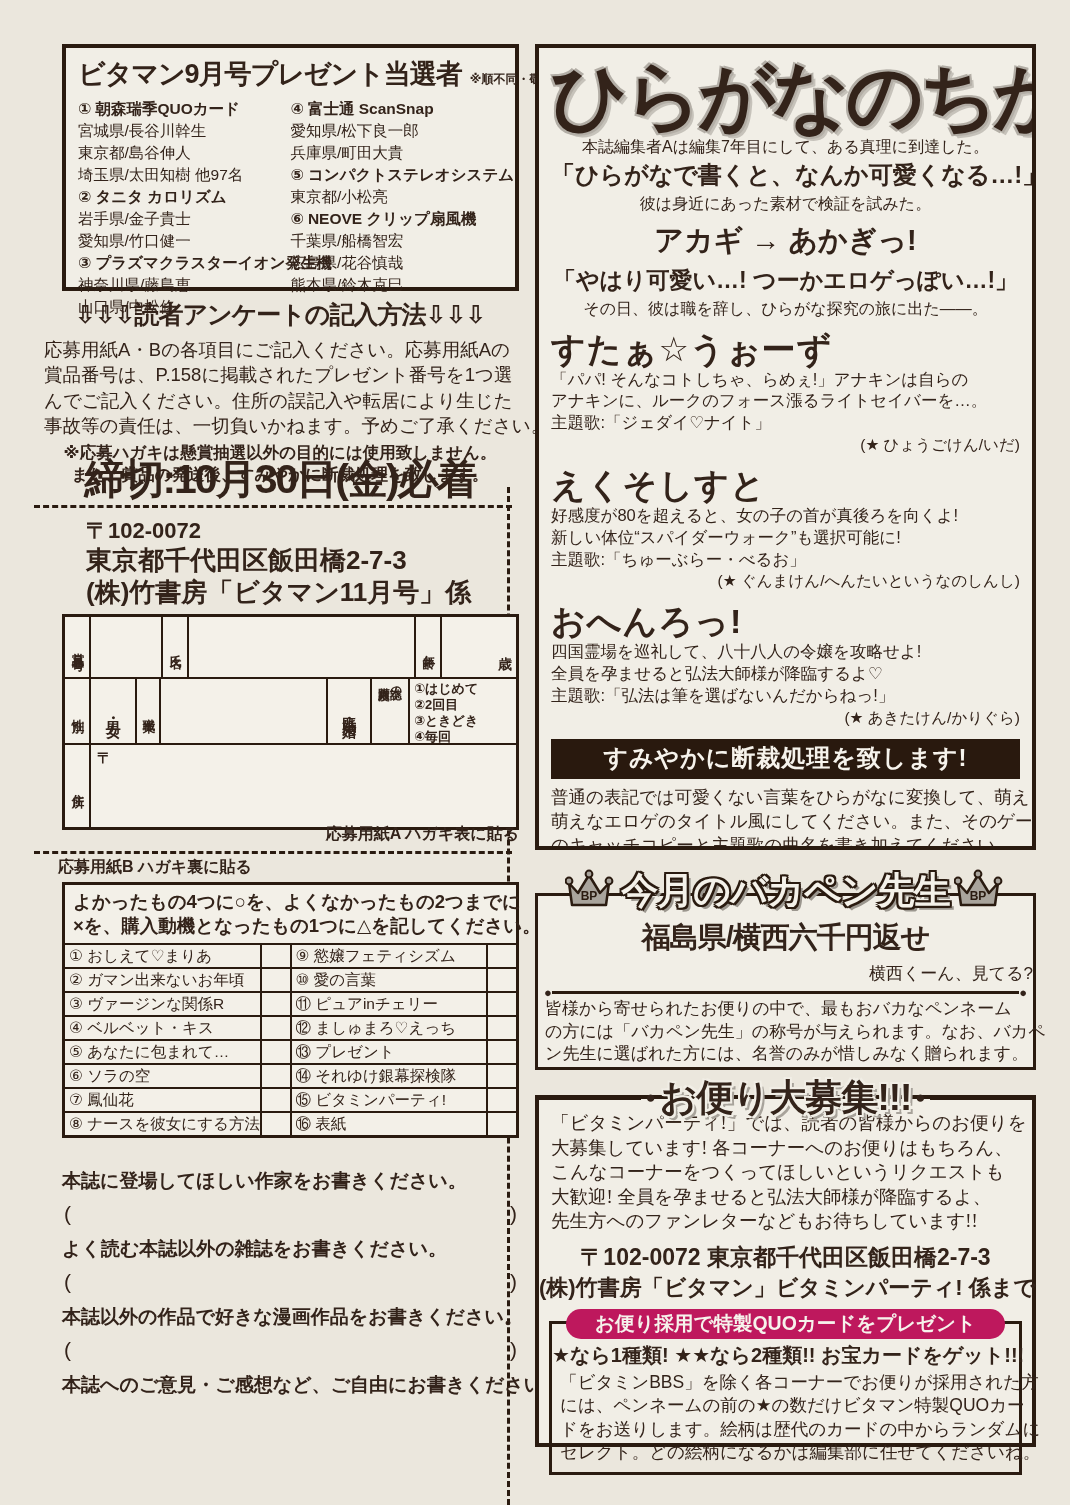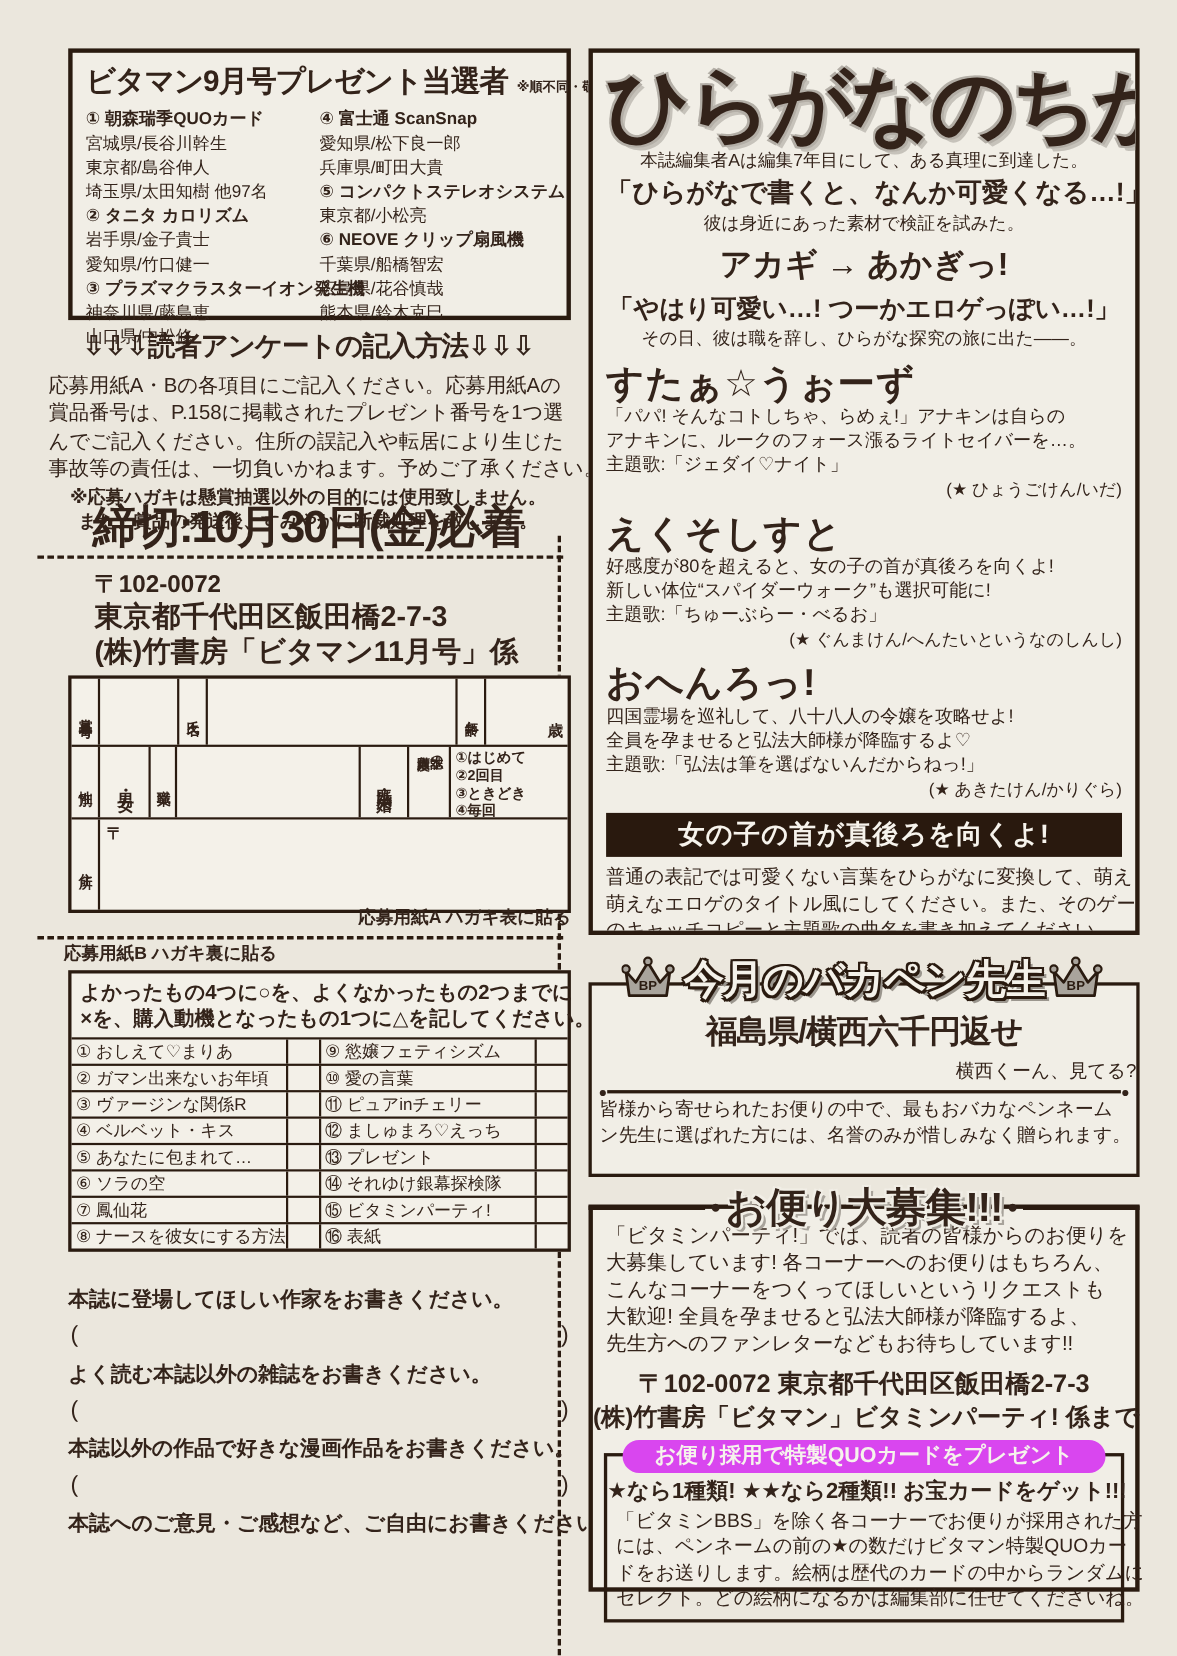--- a/index.html
+++ b/index.html
@@ -101,26 +101,26 @@
   #bakapen-divider .dline{flex:1;border-top:3px solid #2a1b10;}
   #bakapen-divider .ddot{font-size:13px;line-height:0;}
   .bakapen-desc-line{font-size:17px;line-height:1.33;padding:0 7px;white-space:nowrap;}
 
   #otayori-box{left:535px;top:1095px;width:501px;height:352px;border:4px solid #2a1b10;background:#f1eee6;box-sizing:border-box;}
   #otayori-title-row{position:absolute;top:-26px;left:-4px;right:-4px;display:flex;align-items:center;}
   .tline{flex:1;border-top:4px solid #2a1b10;}
   .tdot{font-size:17px;line-height:0;padding:0 4px;}
   #otayori-title{font-size:37px;font-weight:bold;letter-spacing:-1px;white-space:nowrap;
     text-shadow:2px 2px 0 #f1eee6,-2px -2px 0 #f1eee6,2px -2px 0 #f1eee6,-2px 2px 0 #f1eee6,4px 4px 0 #a8a39b;}
-  #otayori-body{padding:12px 12px 0;}
+  #otayori-body{padding:12px 12px 0;font-family:Liberation Serif, serif;}
   .otayori-line{font-size:18.5px;line-height:1.33;white-space:nowrap;}
   #otayori-addr1{font-size:23px;font-weight:bold;text-align:center;margin-top:8px;white-space:nowrap;}
   #otayori-addr2{font-size:22px;font-weight:bold;text-align:center;white-space:nowrap;}
   #quo-box{margin:18px 10px 0;border:3px solid #2a1b10;position:relative;padding-top:16px;}
-  #quo-banner{position:absolute;top:-15px;left:14px;right:14px;height:30px;background:#d946ef;border-radius:15px;
+  #quo-banner{position:absolute;top:-15px;left:14px;right:14px;height:30px;background:#be185d;border-radius:15px;
               color:#f6f3ec;font-size:19.5px;font-weight:bold;text-align:center;line-height:29px;white-space:nowrap;}
   #quo-headline{font-size:20px;font-weight:bold;text-align:center;margin-top:2px;white-space:nowrap;}
   .quo-line{font-size:17.5px;line-height:1.33;padding:0 8px;white-space:nowrap;}
   #quo-body{padding-bottom:8px;margin-top:2px;}
 </style>
 </head>
 <body>
 
 <div class="abs box" id="winners-box">
   <div id="winners-title-row">
@@ -317,21 +317,21 @@
     <div class="entry-credit">(★ ぐんまけん/へんたいというなのしんし)</div>
   </div>
   <div class="entry">
     <div class="entry-title">おへんろっ!</div>
     <div class="entry-line">四国霊場を巡礼して、八十八人の令嬢を攻略せよ!</div>
     <div class="entry-line">全員を孕ませると弘法大師様が降臨するよ♡</div>
     <div class="entry-line">主題歌:「弘法は筆を選ばないんだからねっ!」</div>
     <div class="entry-credit">(★ あきたけん/かりぐら)</div>
   </div>
 
-  <div id="mail-banner">女の子の首が真後ろを向くよ!</div>
+  <div id="mail-banner">すみやかに断裁処理を致します!</div>
   <div id="outro">
     <div class="outro-line">普通の表記では可愛くない言葉をひらがなに変換して、萌え</div>
     <div class="outro-line">萌えなエロゲのタイトル風にしてください。また、そのゲーム</div>
     <div class="outro-line">のキャッチコピーと主題歌の曲名を書き加えてください。</div>
   </div>
 
 </div>
 
 <div class="abs" id="bakapen-box">
   <div id="bakapen-title-row">
@@ -352,20 +352,21 @@
     </svg>
   </div>
   <div id="bakapen-winner">福島県/横西六千円返せ</div>
   <div id="bakapen-callout">横西くーん、見てる?</div>
   <div id="bakapen-divider">
     <span class="ddot">●</span>
     <span class="dline"></span>
     <span class="ddot">●</span>
   </div>
   <div class="bakapen-desc-line">皆様から寄せられたお便りの中で、最もおバカなペンネーム</div>
+  <div class="bakapen-desc-line">の方には「バカペン先生」の称号が与えられます。なお、バカペ</div>
   <div class="bakapen-desc-line">ン先生に選ばれた方には、名誉のみが惜しみなく贈られます。</div>
 </div>
 
 <div class="abs" id="otayori-box">
   <div id="otayori-title-row">
     <span class="tline"></span>
     <span class="tdot">●</span>
     <span id="otayori-title">お便り大募集!!!</span>
     <span class="tdot">●</span>
     <span class="tline"></span>

